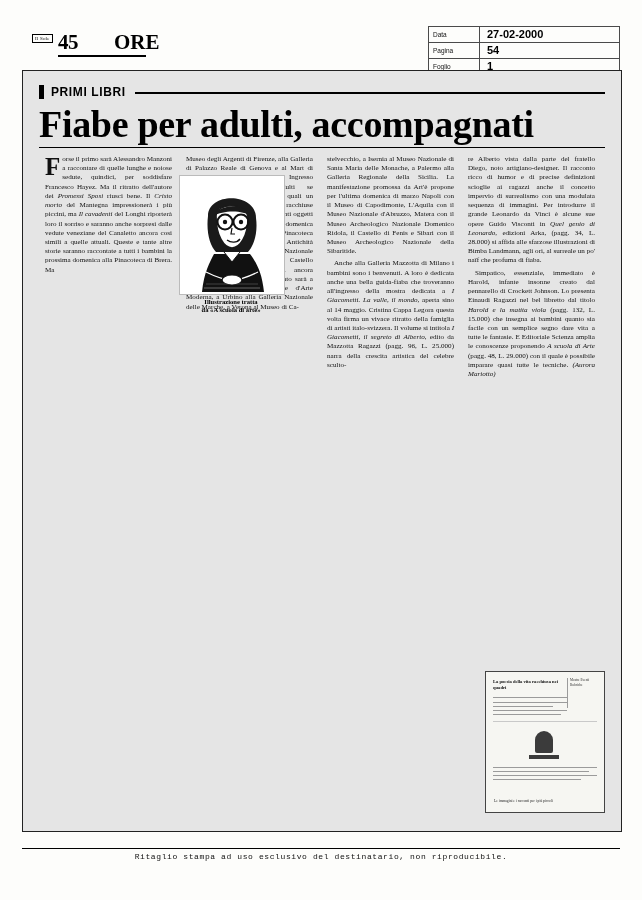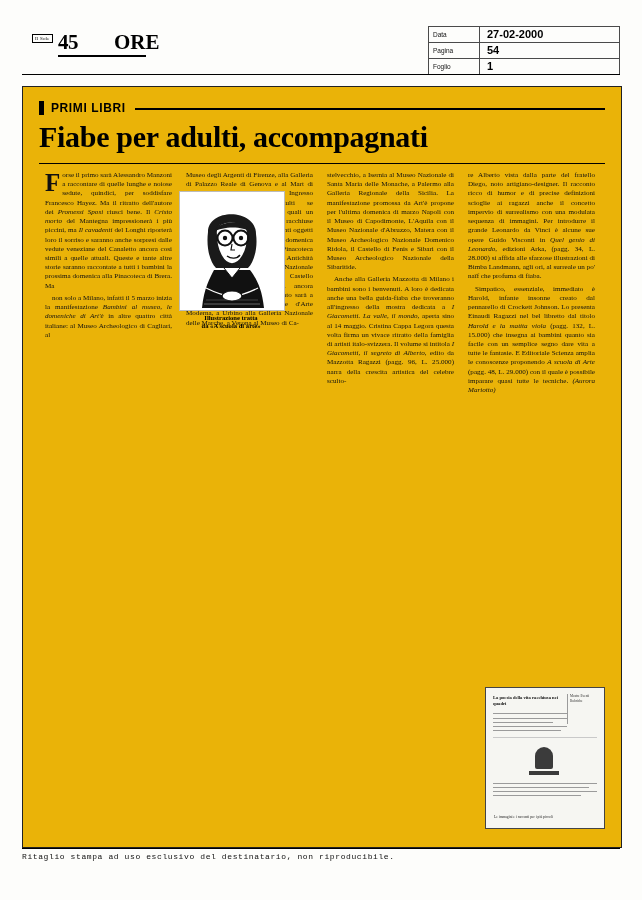--- a/index.html
+++ b/index.html
@@ -103,25 +103,25 @@
     position: absolute;
     left: 22px; top: 74px;
     width: 598px;
     height: 1px;
     background: #000;
   }
 
   
   .frame {
     position: absolute;
-    left: 22px; top: 86px;
+    left: 22px; top: 70px;
     width: 598px;
     height: 760px;
     border: 1px solid #222;
-    background: #eab308;
+    background: #e5e5e5;
   }
 
   
   .kicker {
     position: absolute;
     left: 16px; top: 14px;
     display: flex;
     align-items: center;
     width: 566px;
   }
@@ -144,21 +144,21 @@
     margin-top: 1px;
   }
 
   
   .headline {
     position: absolute;
     left: 16px; top: 34px;
     width: 568px;
     font-family: "Liberation Serif", serif;
     font-weight: bold;
-    font-size: 30px;
+    font-size: 38px;
     letter-spacing: -0.3px;
     line-height: 1.05;
   }
   .headline-rule {
     position: absolute;
     left: 16px; top: 76px;
     width: 566px;
     height: 1px;
     background: #000;
   }
@@ -258,21 +258,21 @@
   .footer-rule {
     position: absolute;
     left: 22px; top: 848px;
     width: 598px; height: 1px;
     background: #000;
   }
   .footer {
     position: absolute;
     left: 22px; top: 852px;
     width: 598px;
-    text-align: left;
+    text-align: center;
     font-family: "Liberation Mono", monospace;
     font-size: 8px;
     letter-spacing: 0.6px;
     color: #111;
   }
 </style>
 </head>
 <body>
 
 <div class="page">
@@ -312,21 +312,20 @@
       <div class="kicker-rule"></div>
     </div>
 
     <div class="headline">Fiabe per adulti, accompagnati</div>
     <div class="headline-rule"></div>
 
     <div class="cols">
 
       <div class="col">
         <p class="dropcap noind">Forse il primo sarà Alessandro Manzoni a raccontare di quelle lunghe e noiose sedute, quindici, per soddisfare Francesco Hayez. Ma il ritratto dell'autore dei <i>Promessi Sposi</i> riuscì bene. Il <i>Cristo morto</i> del Mantegna impressionerà i più piccini, ma <i>Il cavadenti</i> del Longhi riporterà loro il sorriso e saranno anche sorpresi dalle vedute veneziane del Canaletto ancora così simili a quelle attuali. Queste e tante altre storie saranno raccontate a tutti i bambini la prossima domenica alla Pinacoteca di Brera. Ma</p>
-        <p>non solo a Milano, infatti il 5 marzo inizia la manifestazione <i>Bambini al museo, le domeniche di Art'è</i> in altre quattro città italiane: al Museo Archeologico di Cagliari, al</p>
       </div>
 
       <div class="col">
         <p class="noind">Museo degli Argenti di Firenze, alla Galleria di Palazzo Reale di Genova e al Mart di Palazzo delle Albere di Trento. Ingresso gratuito a tutti gli adulti se accompagneranno i bambini, ai quali un attore racconterà le più belle fiabe racchiuse nei quadri e nelle sculture e nei tanti oggetti antichi. Si proseguirà, poi la domenica seguente con le visite alla Pinacoteca Nazionale di Bologna, al Museo di Antichità di Torino, alla Galleria Nazionale dell'Umbria di Perugia, al Castello Normanno-Svevo di Bari. E ancora domenica 19 marzo l'appuntamento sarà a Roma alla Galleria Nazionale d'Arte Moderna, a Urbino alla Galleria Nazionale delle Marche, a Verona al Museo di Ca-</p>
       </div>
 
       <div class="col">
         <p class="noind">stelvecchio, a Isernia al Museo Nazionale di Santa Maria delle Monache, a Palermo alla Galleria Regionale della Sicilia. La manifestazione promossa da Art'è propone per l'ultima domenica di marzo Napoli con il Museo di Capodimonte, L'Aquila con il Museo Nazionale d'Abruzzo, Matera con il Museo Archeologico Nazionale Domenico Ridola, il Castello di Fenis e Sibari con il Museo Archeologico Nazionale della Sibaritide.</p>
         <p>Anche alla Galleria Mazzotta di Milano i bambini sono i benvenuti. A loro è dedicata anche una bella guida-fiaba che troveranno all'ingresso della mostra dedicata a <i>I Giacometti. La valle, il mondo</i>, aperta sino al 14 maggio. Cristina Cappa Legora questa volta firma un vivace ritratto della famiglia di artisti italo-svizzera. Il volume si intitola <i>I Giacometti, il segreto di Alberto</i>, edito da Mazzotta Ragazzi (pagg. 96, L. 25.000) narra della crescita artistica del celebre sculto-</p>
       </div>

